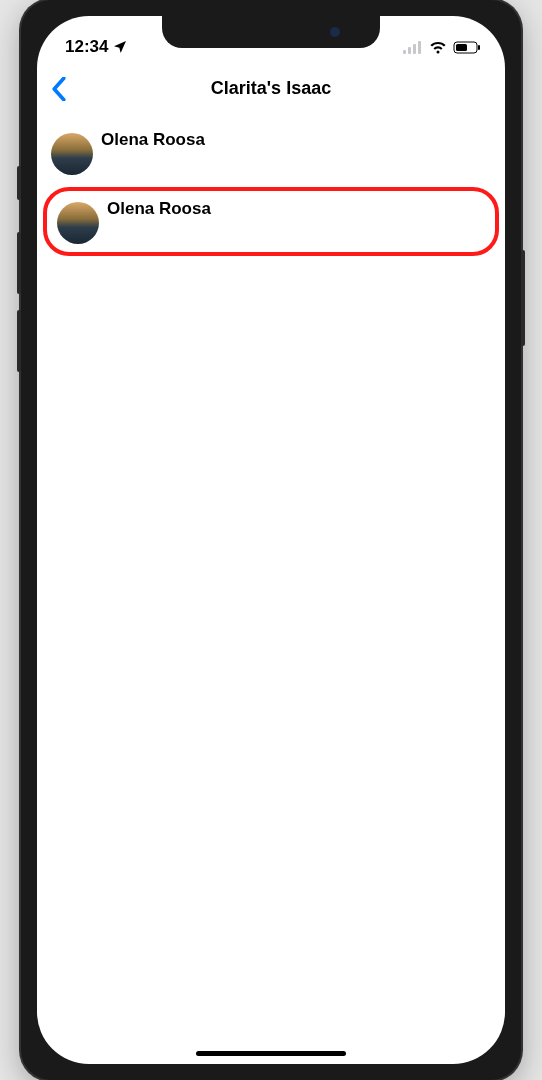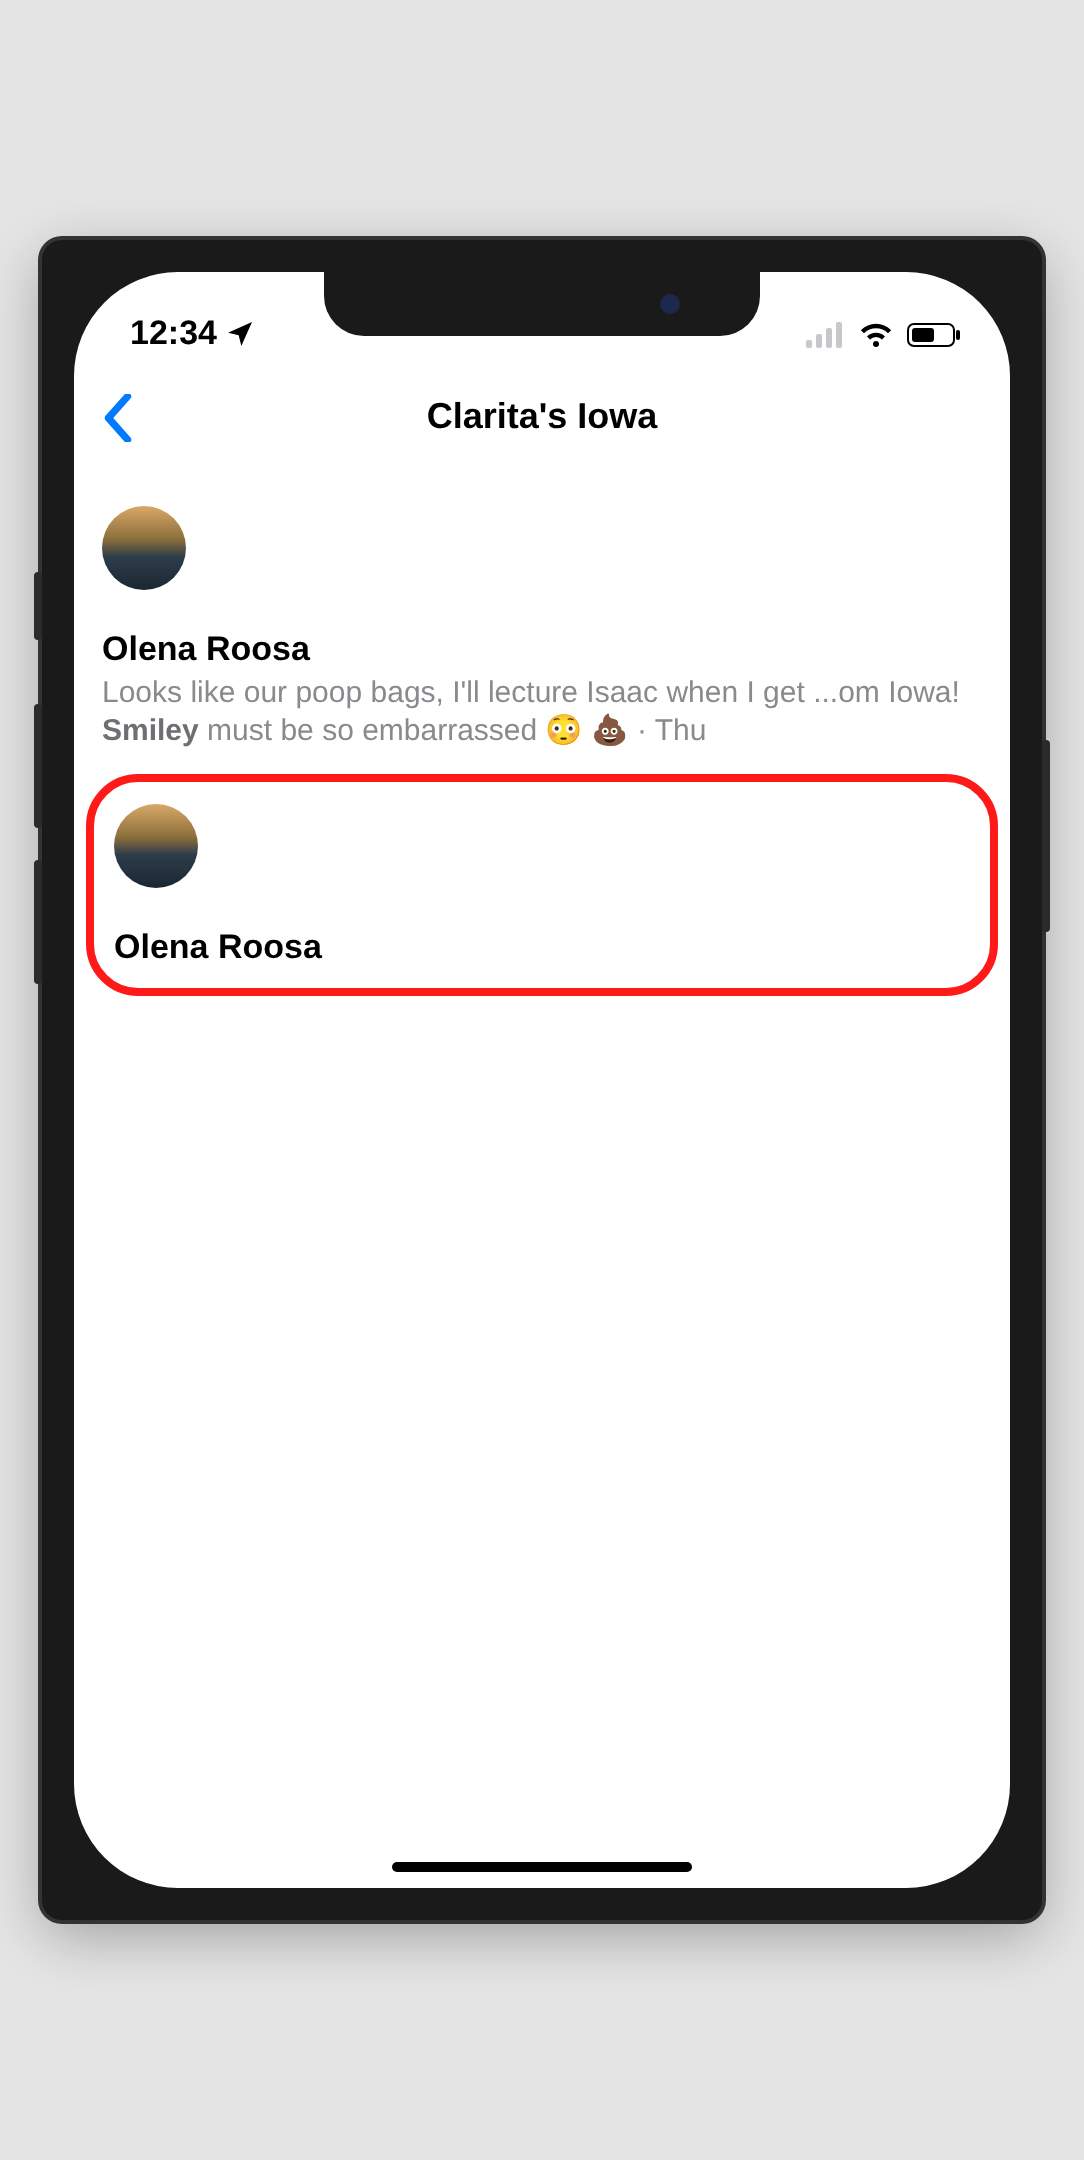--- a/index.html
+++ b/index.html
@@ -7,23 +7,23 @@
       background: #e5e5e5;
       font-family: -apple-system, BlinkMacSystemFont, "Segoe UI", Helvetica, Arial, sans-serif;
       width: 542px;
       height: 1080px;
       display: flex;
       align-items: center;
       justify-content: center;
     }
     .phone {
       width: 500px;
-      height: 840px;
+      height: 1080px;
       background: #1a1a1a;
-      border-radius: 10px;
+      border-radius: 30px;
       padding: 16px;
       box-shadow: 0 0 0 2px #333, 0 8px 30px rgba(0,0,0,.3);
       position: relative;
     }
     .side-btn { position: absolute; background: #2a2a2a; border-radius: 3px; }
     .side-l1 { left: -4px; top: 166px; width: 4px; height: 34px; }
     .side-l2 { left: -4px; top: 232px; width: 4px; height: 62px; }
     .side-l3 { left: -4px; top: 310px; width: 4px; height: 62px; }
     .side-r  { right: -4px; top: 250px; width: 4px; height: 96px; }
     .screen {
@@ -62,23 +62,22 @@
     .back-btn {
       position: absolute; left: 14px; top: 50%; transform: translateY(-50%);
       display: flex; align-items: center;
       color: #007aff; font-size: 28px;
     }
     .title { font-size: 18px; font-weight: 600; color: #000; }
     .list { padding-top: 6px; }
     .row {
       display: flex;
       padding: 10px 14px 10px 14px;
-      gap: 20px;
+      gap: 8px;
       position: relative;
-      flex-direction: column;
     }
     .row.highlight {
       border: 4px solid #ff1a1a;
       border-radius: 26px;
       margin: 2px 6px;
       padding: 8px 10px;
     }
     .avatar {
       width: 42px; height: 42px;
       border-radius: 50%;
@@ -143,32 +142,29 @@
         </span>
       </div>
     </div>
 
     <div class="nav-header">
       <div class="back-btn">
         <svg width="16" height="24" viewBox="0 0 12 20">
             <path d="M10 1 L2 10 L10 19" stroke="#007aff" stroke-width="3" fill="none" stroke-linecap="round" stroke-linejoin="round"></path>
           </svg>
       </div>
-      <div class="title">Clarita's Iowa</div>
+      <div class="title">Clarita's Isaac</div>
     </div>
 
     <div class="list">
 
       <div class="row">
         <div class="avatar"></div>
         <div class="content">
           <div class="name">Olena Roosa</div>
-          <div class="preview">
-            <span>Looks like our poop bags, I'll lecture Isaac when I get ...om Iowa! </span><b>Smiley</b><span> must be so embarrassed 😳 💩</span><span class="meta"> · </span><span class="meta">Thu</span>
-          </div>
         </div>
       </div>
 
       <div class="row highlight">
         <div class="avatar"></div>
         <div class="content">
           <div class="name">Olena Roosa</div>
         </div>
       </div>
 

